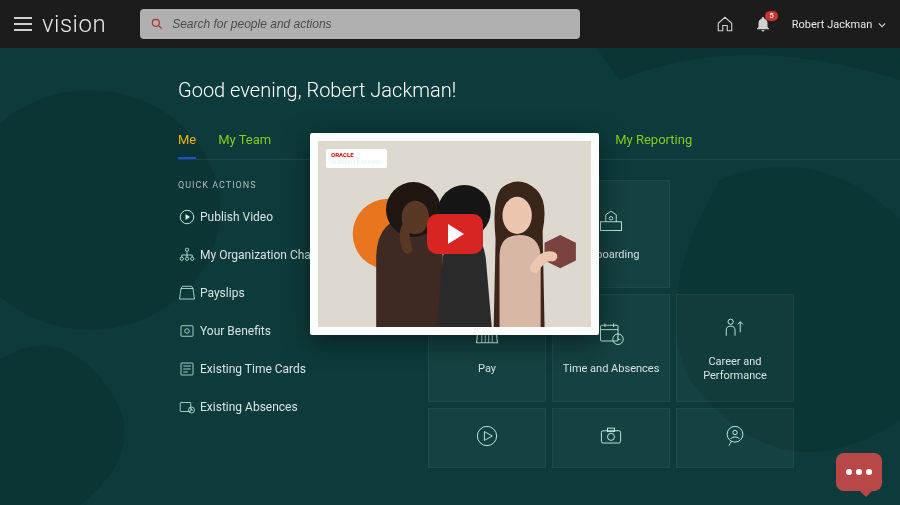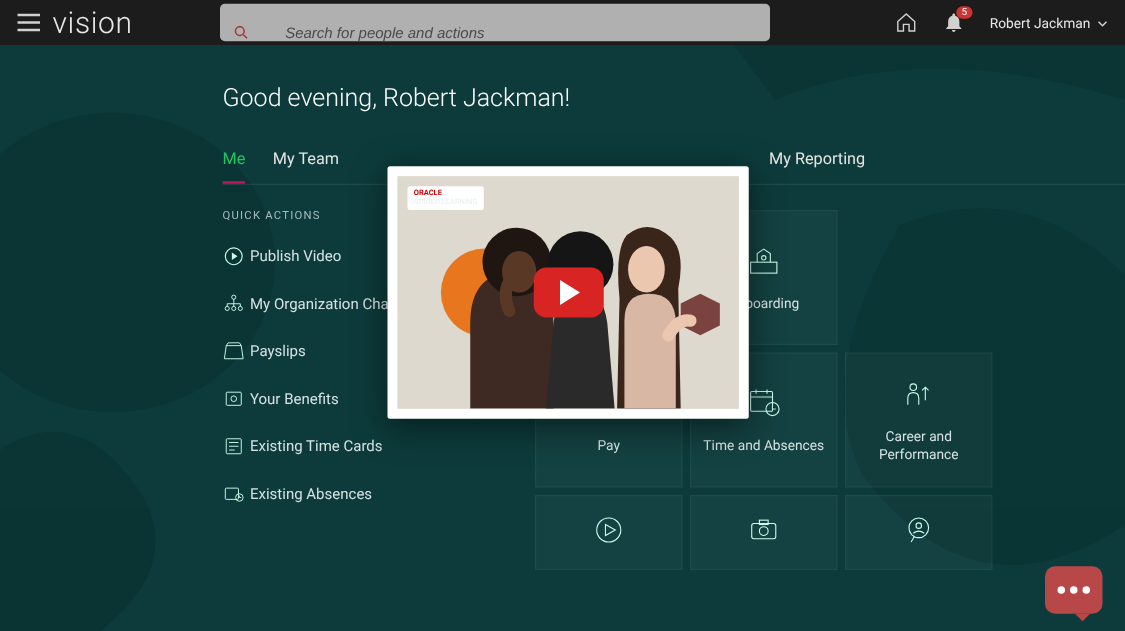--- a/index.html
+++ b/index.html
@@ -2,41 +2,41 @@
 <html><head>
 <meta charset="utf-8">
 <style>
   * { box-sizing: border-box; margin: 0; padding: 0; }
   html, body { width: 900px; height: 505px; overflow: hidden; font-family: -apple-system, BlinkMacSystemFont, "Segoe UI", Roboto, Arial, sans-serif; }
   body { background: #0d3b3b; color: #e6eef0; position: relative; }
   .bg-shapes { position:absolute; inset:0; overflow:hidden; opacity:0.55; }
   .bg-shapes svg { width:100%; height:100%; display:block; }
 
   
-  .topbar { position: relative; z-index: 5; height: 36px; background: #1c1c1c; display: flex; align-items: center; padding: 0 14px; }
+  .topbar { position: relative; z-index: 5; height: 48px; background: #1c1c1c; display: flex; align-items: center; padding: 0 14px; }
   .hamburger { width: 18px; height: 14px; display: flex; flex-direction: column; justify-content: space-between; cursor: pointer; margin-right: 10px; }
   .hamburger span { height: 2px; background: #d0d0d0; }
   .brand { font-size: 24px; color: #e8e8e8; font-weight: 300; letter-spacing: 0.5px; }
-  .search-wrap { margin-left: 70px; width: 440px; height: 30px; background: #b0b0b0; border-radius: 4px; display: flex; align-items: flex-end; padding: 0 10px; gap: 20px; }
+  .search-wrap { margin-left: 34px; width: 440px; height: 30px; background: #b0b0b0; border-radius: 4px; display: flex; align-items: center; padding: 0 10px; }
   .search-wrap svg { width:14px; height:14px; }
   .search-wrap input { flex:1; border:none; background:transparent; outline:none; margin-left:8px; font-style: italic; color:#4a4a4a; font-size:12px; }
   .search-wrap input::placeholder { color:#4a4a4a; font-style: italic; }
   .top-spacer { flex:1; }
   .top-icon { margin: 0 10px; position: relative; cursor:pointer; }
   .top-icon svg { width:18px; height:18px; display:block; }
   .notif-badge { position:absolute; top:-4px; right:-6px; background:#c33; color:#fff; font-size:8px; border-radius:8px; padding:1px 4px; line-height:1; }
   .username { font-size: 11px; color:#e8e8e8; margin-left: 10px; cursor:pointer; }
   .username svg { width:8px; height:8px; vertical-align: middle; margin-left:3px; }
 
   
   .main { position: relative; z-index: 2; padding: 30px 0 0 178px; }
   .greeting { font-size: 20px; font-weight: 300; color:#ffffff; }
   .tabs { display:flex; gap: 22px; margin-top: 30px; border-bottom: 1px solid rgba(255,255,255,0.08); font-size: 13px; }
-  .tab { padding-bottom: 10px; color: #e5e5e5; cursor:pointer; }
-  .tab.active { color: #22c55e; border-bottom: 2px solid #be185d; text-align: center; }
+  .tab { padding-bottom: 10px; color: #84cc16; cursor:pointer; }
+  .tab.active { color: #eab308; border-bottom: 2px solid #1d4ed8; text-align: center; }
   .tab-gap { width: 300px; }
   .content-row { display:flex; margin-top: 20px; }
 
   
   .quick { width: 250px; }
   .quick-title { font-size: 9px; letter-spacing: 1px; color:#a7bdbf; margin-bottom: 18px; }
   .qa-item { display:flex; align-items:center; gap:4px; font-size:12px; color:#d6e3e4; margin-bottom: 20px; cursor:pointer; }
   .qa-icon { width:18px; height:18px; display:flex; align-items:center; justify-content:center; }
   .qa-icon svg { width:18px; height:18px; }
 

